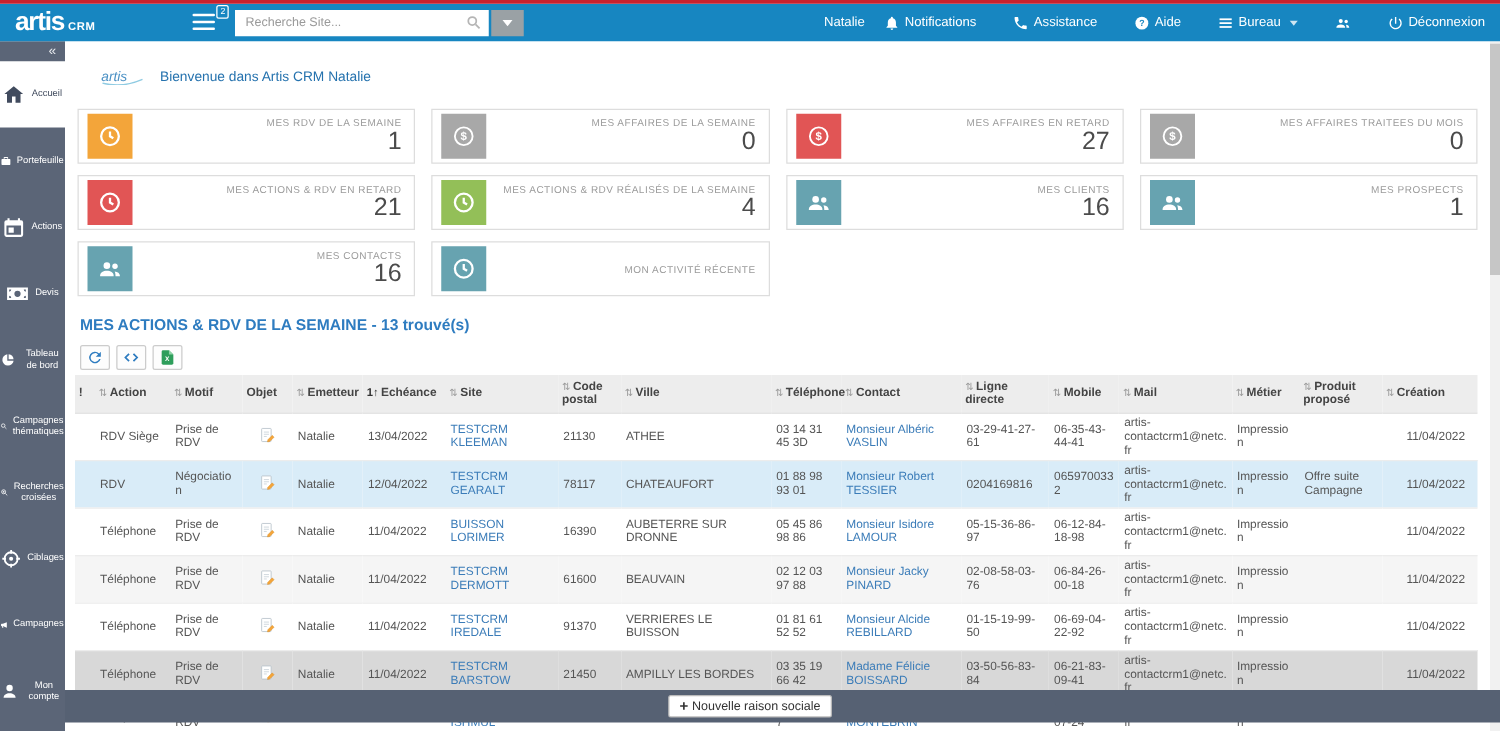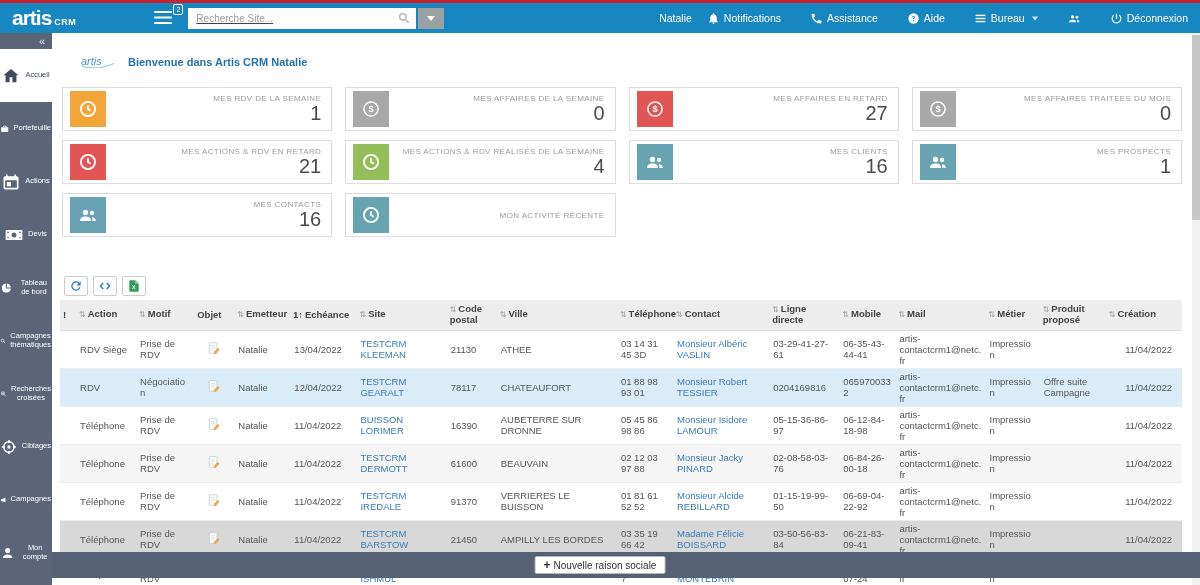--- a/index.html
+++ b/index.html
@@ -13,22 +13,22 @@
   .logo { display:flex; align-items:baseline; cursor:pointer; }
   .logo-main { font-size:21px; font-weight:bold; letter-spacing:-1px; }
   .logo-suffix { font-size:9px; font-weight:bold; margin-left:3px; letter-spacing:.5px; }
   .menu-btn { position:relative; margin-left:78px; width:20px; height:15px; cursor:pointer; }
   .menu-btn .bars { position:absolute; top:0; left:0; width:18px; height:2.4px; background:#fff;
                     box-shadow:0 5.5px 0 #fff, 0 11px 0 #fff; border-radius:1px; }
   .menu-badge { position:absolute; top:-7px; right:-9px; font-size:7px; line-height:9px; padding:0 2px;
                 background:#1786c1; border:1px solid #fff; border-radius:2px; }
   .search-wrap { display:flex; align-items:center; margin-left:14px; height:21px; }
   .search-box { position:relative; height:21px; }
-  .search-box input { width:228px; height:21px; border:none; outline:none; padding:0 24px 0 8px;
-                      font-size:10px; color:#444; font-family:"Liberation Sans",sans-serif;text-decoration:underline; }
+  .search-box input { width:203px; height:21px; border:none; outline:none; padding:0 24px 0 8px;
+                      font-size:10px; color:#444; font-family:"Liberation Sans",sans-serif; }
   .search-box input::placeholder { color:#9a9a9a; }
   .search-glyph { position:absolute; right:5px; top:3px; width:14px; height:14px; color:#b5b5b5; }
   .search-dd { width:26px; height:21px; background:#9aa1a5; margin-left:2px; display:flex;
                align-items:center; justify-content:center; cursor:pointer; }
   .caret-down { width:0; height:0; border-left:4px solid transparent; border-right:4px solid transparent;
                 border-top:5px solid #fff; }
   .header-right { margin-left:auto; display:flex; align-items:center; gap:15px; font-size:10.5px; }
   .hdr-item { display:flex; align-items:center; gap:4px; cursor:pointer; white-space:nowrap; }
   .hdr-item .icn { width:13px; height:13px; display:inline-flex; }
   .hdr-item .caret-down { border-top-color:#cfe6f2; margin-left:2px; transform:scale(.8); }
@@ -42,21 +42,21 @@
   .sb-item { height:53px; display:flex; flex-direction:row; align-items:center; justify-content:center;
              gap:3px; cursor:pointer; text-align:center; }
   .sb-item .icn { width:20px; height:20px; }
   .sb-item .sb-label { font-size:7.5px; line-height:8.5px; color:#fff; padding:0 1px; }
   .sb-item.active { background:#fff; }
   .sb-item.active .sb-label, .sb-item.active .icn { color:#414b5e; }
 
   
   .main { position:absolute; top:33px; left:52px; right:0; bottom:0; background:#fff; overflow:hidden; }
   .welcome { position:absolute; top:22px; left:28px; display:flex; align-items:center; gap:12px; }
-  .welcome-text { font-size:11px; font-weight:bold; color:#2572ae; }
+  .welcome-text { font-size:11px; font-weight:normal; color:#2572ae; }
 
   .cards { position:absolute; top:54px; left:10px; right:18px;
            display:grid; grid-template-columns:repeat(4,1fr); gap:9px 13px; }
   .card { position:relative; height:44px; background:#fff; border:1px solid #ddd;
           padding:4px 10px 4px 56px; display:flex; flex-direction:column; justify-content:center;
           align-items:flex-end; cursor:pointer; }
   .card .icon-box { position:absolute; left:7px; top:50%; transform:translateY(-50%); width:36px; height:36px;
           display:flex; align-items:center; justify-content:center; color:#fff; }
   .card .icon-box .icn { width:20px; height:20px; }
   .card .card-label { font-size:8px; color:#9b9b9b; letter-spacing:.4px; text-align:right; line-height:9px; }
@@ -409,20 +409,21 @@
               <circle cx="12" cy="12" r="8.5"></circle>
               <path d="M12 7.5V12l3.2 2"></path>
             </svg>
           </span>
         </span>
      <span class="card-label">MON ACTIVITÉ RÉCENTE</span>
      <span class="card-value"></span>
    </div>
     </div>
 
+  <div class="section-title">MES ACTIONS &amp; RDV DE LA SEMAINE - 13 trouvé(s)</div>
   <div class="toolbar" id="toolbar">
       <div class="tb-btn">
         <span class="icn ">
           <svg viewBox="0 0 24 24" fill="currentColor">
             <path d="M17.65 6.35A8 8 0 1 0 19.73 14h-2.08a6 6 0 1 1-1.41-6.24L13 11h7V4z"></path>
           </svg>
         </span>
       </div>
       <div class="tb-btn">
         <span class="icn ">

